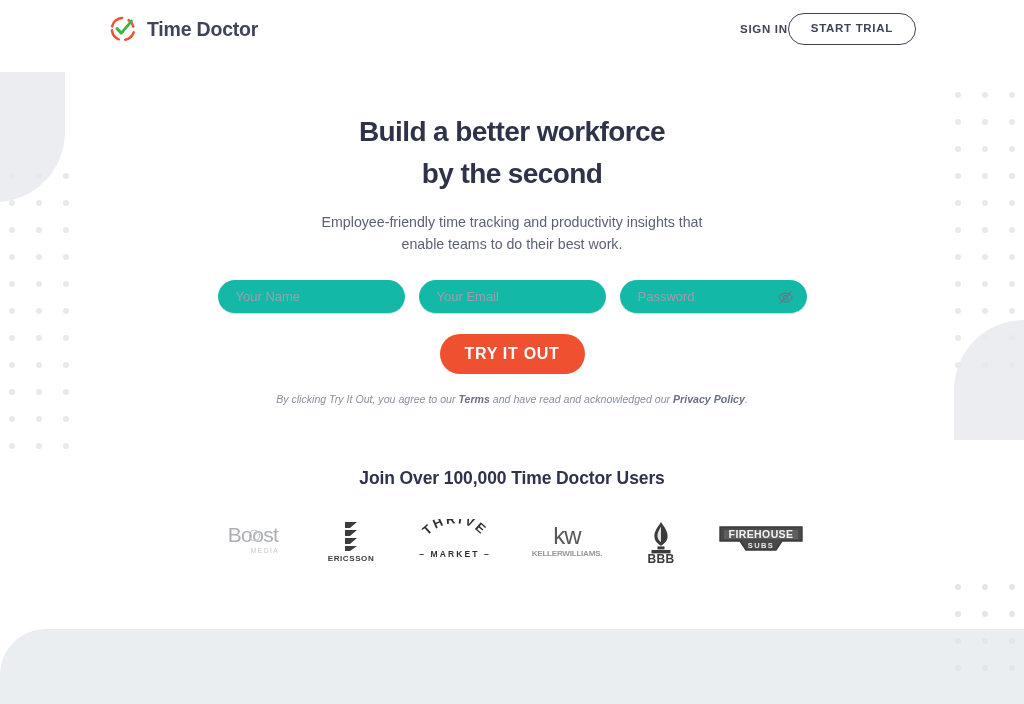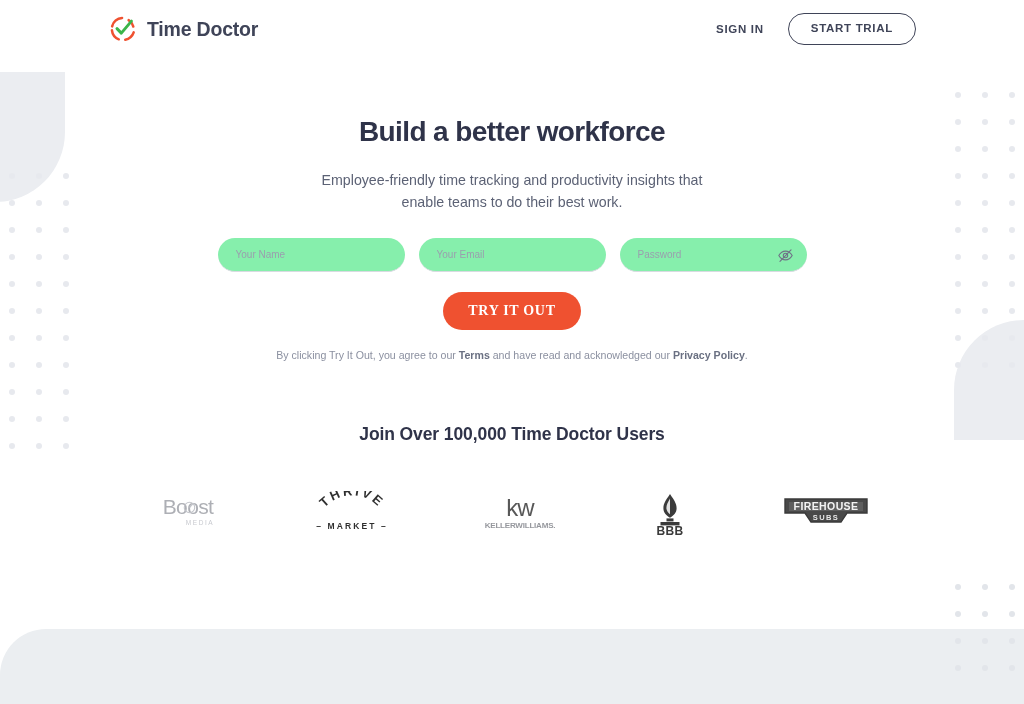--- a/index.html
+++ b/index.html
@@ -103,21 +103,20 @@
     font-weight: 700;
     letter-spacing: -0.2px;
     color: #3f4458;
   }
 
   .topbar-spacer { flex: 1; }
 
   .nav-actions {
     display: flex;
     align-items: center;
-    gap: 24px;
     margin-left: 24px;
   }
   .signin-link {
     font-size: 11.5px;
     font-weight: 700;
     letter-spacing: 0.7px;
     color: #3f4458;
     text-decoration: none;
     cursor: pointer;
   }
@@ -168,26 +167,26 @@
   .field {
     position: relative;
     width: 187px;
     height: 34px;
   }
   .field input {
     width: 100%;
     height: 100%;
     border: none;
     outline: none;
-    background: #86efac;
+    background: #14b8a6;
     border-radius: 18px;
     border-bottom: 1px solid #d8dbe1;
     padding: 0 18px;
     font-family: "Liberation Sans", sans-serif;
-    font-size: 10px;
+    font-size: 13px;
     color: #3f4458;
   }
   .field input::placeholder { color: #9a9fae; }
   .field.password input { padding-right: 40px; }
 
   .eye-toggle {
     position: absolute;
     right: 12px;
     top: 50%;
     transform: translateY(-50%);
@@ -197,38 +196,39 @@
     border: none;
     padding: 0;
     cursor: pointer;
     display: flex;
     align-items: center;
     justify-content: center;
   }
 
   .cta-wrap { margin-top: 20px; }
   .cta-btn {
-    font-family: Liberation Serif, serif;
+    font-family: Liberation Sans, sans-serif;
     background: #ef5130;
     color: #ffffff;
     border: none;
     border-radius: 20px;
-    font-size: 14px;
+    font-size: 16px;
     font-weight: 700;
     letter-spacing: 0.7px;
     padding: 12px 25px;
     cursor: pointer;
     line-height: 1;
   }
 
   .legal {
     margin-top: 18px;
     font-size: 10.6px;
     color: #8b90a0;
     line-height: 14px;
+    font-style: italic;
   }
   .legal a {
     color: #6a7082;
     font-weight: 700;
     text-decoration: none;
     cursor: pointer;
   }
 
   
   .proof {
@@ -236,25 +236,25 @@
     text-align: center;
   }
   .proof-title {
     font-size: 17.5px;
     font-weight: 700;
     letter-spacing: -0.1px;
     color: #2f3349;
   }
 
   .logo-row {
-    margin-top: 44px;
+    margin-top: 28px;
     display: flex;
     align-items: center;
     justify-content: center;
-    gap: 88px;
+    gap: 32px;
     padding: 0 150px;
   }
   .logo-item {
     height: 48px;
     display: flex;
     align-items: center;
     justify-content: center;
     opacity: 0.92;
   }
 </style>
@@ -426,20 +426,21 @@
     <nav class="nav-actions">
       <a class="signin-link">SIGN IN</a>
       <button class="trial-btn">START TRIAL</button>
     </nav>
   </header>
 
   <main class="hero">
 
     <h1 class="headline">
       <span>Build a better workforce</span><br>
+      <span>by the second</span>
     </h1>
 
     <p class="subhead">Employee-friendly time tracking and productivity insights that enable teams to do their best work.</p>
 
     <form class="signup-form">
 
       <div class="field">
         <input type="text" placeholder="Your Name" style="">
       </div>
 
@@ -477,20 +478,31 @@
 
         <div class="logo-item">
           <svg width="70" height="42" viewBox="0 0 70 42">
             <text x="35" y="22" text-anchor="middle" font-family="Liberation Sans, sans-serif" font-size="21" fill="#a7a9af" letter-spacing="-0.6">Boost</text>
             <circle cx="36.5" cy="15.5" r="5.2" fill="none" stroke="#bfc1c7" stroke-width="1.1"></circle>
             <path d="M36.5 15.5 L40.6 11.2" stroke="#bfc1c7" stroke-width="1.1"></path>
             <text x="47" y="33" text-anchor="middle" font-family="Liberation Sans, sans-serif" font-size="6.5" fill="#c3c5cb" letter-spacing="1.6">MEDIA</text>
           </svg>
         </div>
 
+        <div class="logo-item">
+          <svg width="62" height="48" viewBox="0 0 62 48">
+            <g fill="#2c2c2c">
+              <path d="M25 5 L37 5 L30 11 L25 11 Z"></path>
+              <path d="M25 13 L37 13 L30 19 L25 19 Z"></path>
+              <path d="M25 21 L37 21 L30 27 L25 27 Z"></path>
+              <path d="M25 29 L37 29 L30 34 L25 34 Z"></path>
+            </g>
+            <text x="31" y="44" text-anchor="middle" font-family="Liberation Sans, sans-serif" font-size="8" font-weight="bold" fill="#2c2c2c" letter-spacing="0.6">ERICSSON</text>
+          </svg>
+        </div>
 
         <div class="logo-item">
           <svg width="82" height="44" viewBox="0 0 82 44">
             <path id="thrArc" d="M8 26 A36 36 0 0 1 74 26" fill="none"></path>
             <text font-family="Liberation Sans, sans-serif" font-size="13" font-weight="bold" fill="#1d1d1d" letter-spacing="2.4">
               <textPath href="#thrArc" startOffset="50%" text-anchor="middle">THRIVE</textPath>
             </text>
             <text x="41" y="38" text-anchor="middle" font-family="Liberation Sans, sans-serif" font-size="8.5" font-weight="bold" fill="#1d1d1d" letter-spacing="2.1">– MARKET –</text>
           </svg>
         </div>

